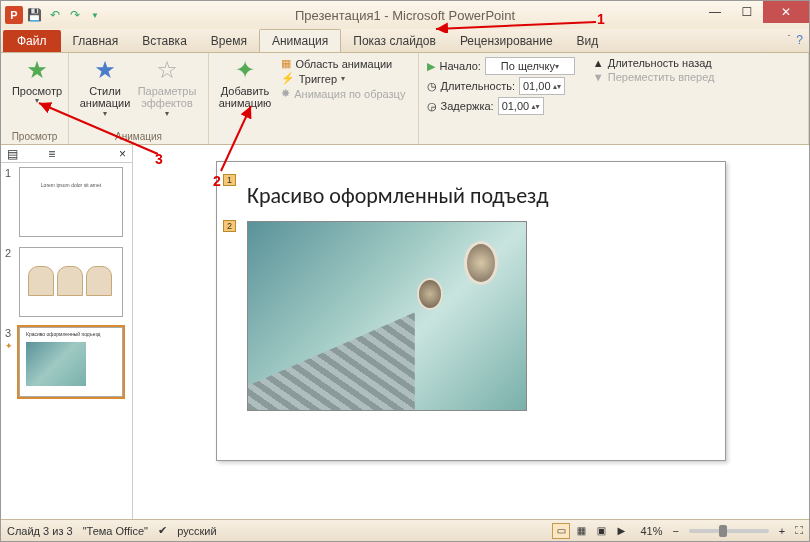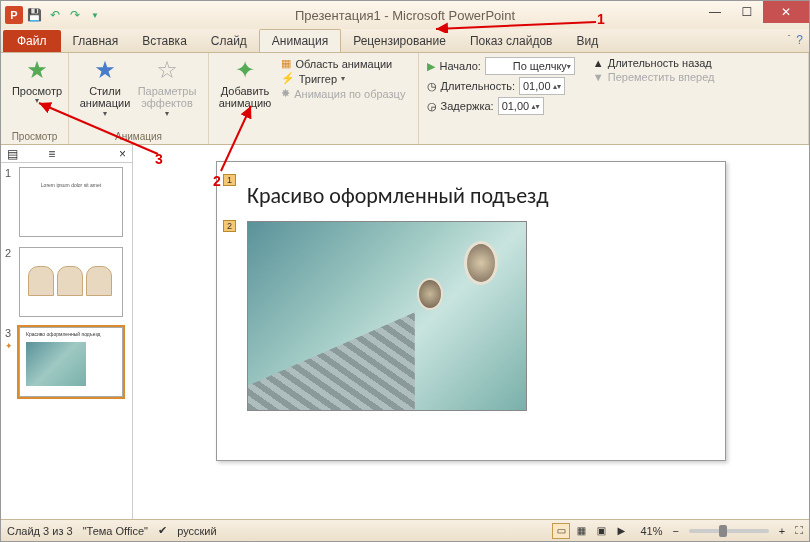--- a/index.html
+++ b/index.html
@@ -27,21 +27,21 @@
   .group { border-right: 1px solid #dcd2be; padding: 4px 8px 2px; display: flex; flex-direction: column; justify-content: space-between; }
   .group-label { font-size: 10px; color: #7a6f5c; text-align: center; padding-top: 2px; }
   .bigbtn { display: flex; flex-direction: column; align-items: center; justify-content: center; width: 56px; cursor: pointer; text-align: center; font-size: 11px; line-height: 1.1; }
   .bigbtn .glyph { font-size: 24px; margin-bottom: 2px; }
   .bigbtn.disabled { color: #aaa; }
   .stack { display: flex; flex-direction: column; gap: 2px; font-size: 11px; }
   .stack-row { display: flex; align-items: center; gap: 4px; cursor: pointer; white-space: nowrap; }
   .stack-row.disabled { color: #aaa; }
   .field-row { display: flex; align-items: center; gap: 4px; font-size: 11px; white-space: nowrap; }
   .numbox { width: 46px; height: 18px; border: 1px solid #bbb; background: #fff; font-size: 11px; padding: 0 3px; display: inline-flex; align-items: center; justify-content: space-between; }
-  .combo { width: 90px; height: 18px; border: 1px solid #bbb; background: #fff; font-size: 11px; padding: 0 3px; display: inline-flex; align-items: center; justify-content: flex-end; }
+  .combo { width: 90px; height: 18px; border: 1px solid #bbb; background: #fff; font-size: 11px; padding: 0 3px; display: inline-flex; align-items: center; justify-content: center; }
 
   
   .workarea { display: flex; height: calc(100% - 28px - 24px - 92px - 22px); background: #fff; }
   .thumbs-hdr { height: 18px; border-bottom: 1px solid #ccc; display:flex; align-items:center; padding:0 6px; gap:30px; }
   .thumbs { width: 132px; border-right: 1px solid #ccc; background: #fff; overflow-y: auto; padding: 4px; }
   .thumb-item { display: flex; gap: 4px; margin-bottom: 10px; cursor: pointer; }
   .thumb-item .num { font-size: 11px; color: #555; width: 10px; }
   .thumb { width: 104px; height: 70px; border: 1px solid #aaa; background: #fff; position: relative; }
   .thumb.active { outline: 2px solid #d88b2f; }
   .editor { flex: 1; background: #fff; display: flex; flex-direction: column; }
@@ -88,24 +88,24 @@
     <div class="winbtn">—</div>
     <div class="winbtn">☐</div>
     <div class="winbtn close">✕</div>
   </div>
 </div>
 
 <div class="tabs">
   <div class="tab-file">Файл</div>
   <div class="tab">Главная</div>
   <div class="tab">Вставка</div>
-  <div class="tab">Слайд</div>
+  <div class="tab">Время</div>
   <div class="tab active">Анимация</div>
+  <div class="tab">Показ слайдов</div>
   <div class="tab">Рецензирование</div>
-  <div class="tab">Показ слайдов</div>
   <div class="tab">Вид</div>
   <div class="tabs-right">
     <span class="tri">ˇ</span>
     <span class="blue">?</span>
   </div>
 </div>
 
 <div class="ribbon">
 
   <div class="group" style="width:68px">

